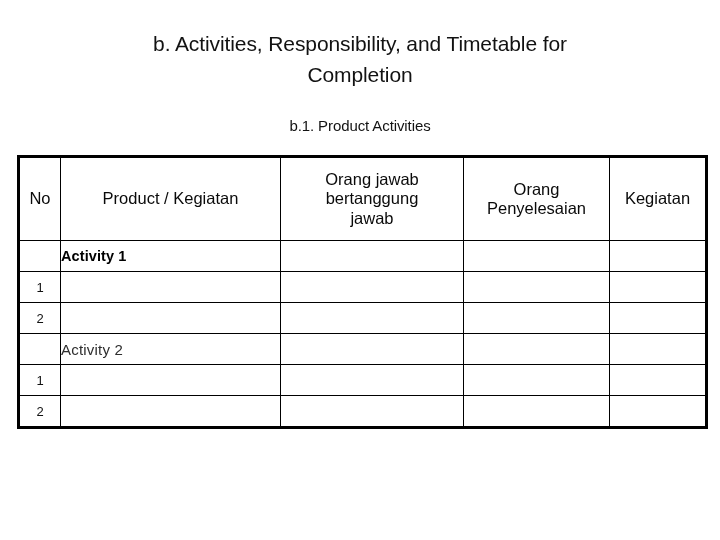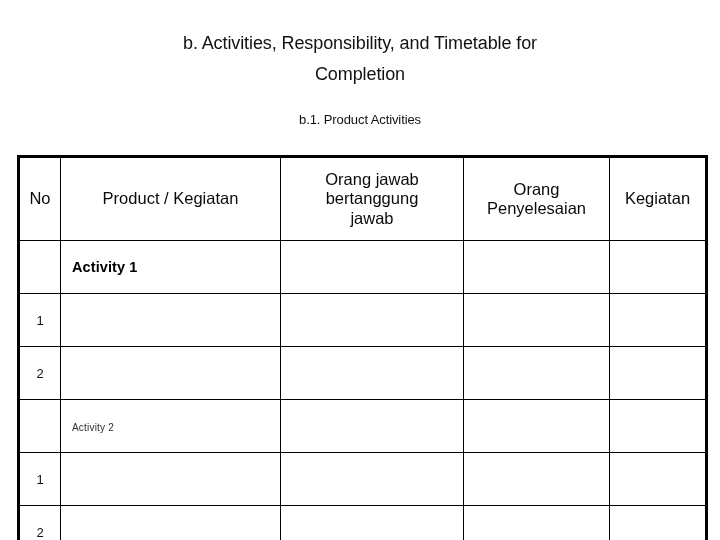--- a/index.html
+++ b/index.html
@@ -27,30 +27,30 @@
 
   
   .title-block {
     position: absolute;
     left: 30px;
     top: 28px;
     width: 660px;
     text-align: center;
   }
   .slide-title {
-    font-size: 18px;
+    font-size: 21px;
     line-height: 31px;
     font-weight: 400;
     color: #121212;
     letter-spacing: -0.1px;
     white-space: pre-line;
   }
   .slide-subtitle {
-    margin-top: 18px;
-    font-size: 13px;
+    margin-top: 24px;
+    font-size: 15px;
     line-height: 24px;
     font-weight: 400;
     color: #121212;
     letter-spacing: -0.1px;
   }
 
   
   .table-wrap {
     position: absolute;
     left: 17px;
@@ -59,21 +59,21 @@
   }
   table.grid {
     border-collapse: collapse;
     table-layout: fixed;
     width: 688px;
     border: 3px solid #000000;
   }
   table.grid td,
   table.grid th {
     border: 1.6px solid #000000;
-    padding: 11px;
+    padding: 0;
     margin: 0;
     background: #ffffff;
     font-weight: 400;
     vertical-align: middle;
   }
 
   
   col.c-no    { width: 42px;  }
   col.c-ur    { width: 220px; }
   col.c-or    { width: 183px; }
@@ -130,21 +130,21 @@
   td.cell-blank { }
 
   
   .grp-strong {
     font-size: 14.5px;
     font-weight: 700;
     color: #000000;
     letter-spacing: 0.1px;
   }
   .grp-light {
-    font-size: 10px;
+    font-size: 15px;
     font-weight: 400;
     color: #2e2e2e;
     letter-spacing: 0.2px;
   }
 </style>
 </head>
 <body>
 
 <div class="slide">
 

